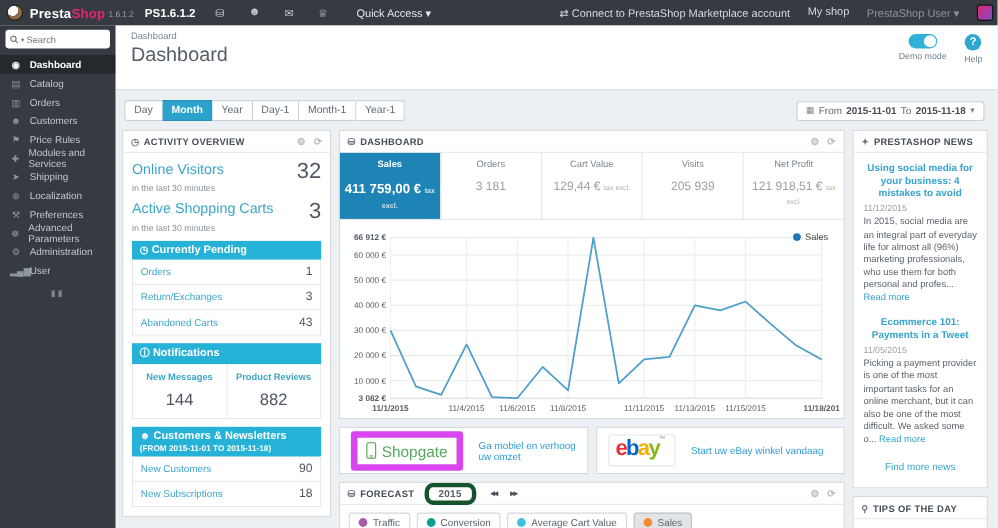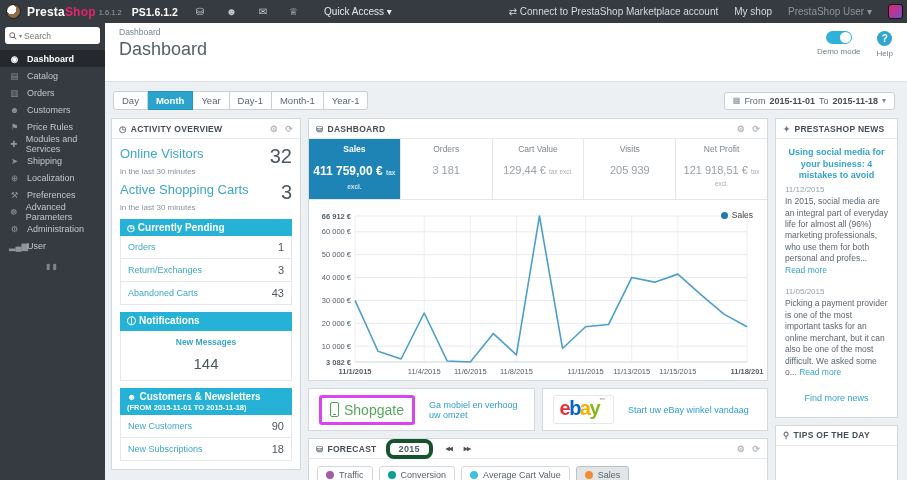--- a/index.html
+++ b/index.html
@@ -109,21 +109,21 @@
   .chart-wrap { position:relative; padding:6px 4px 2px 2px; }
   .chart-legend { position:absolute; right:14px; top:10px; display:flex; align-items:center; gap:4px;
     font-size:8.5px; color:#444; }
   .chart-legend .dot { width:7px; height:7px; border-radius:50%; background:#1f77b4; }
   svg#chart-svg { overflow:visible; display:block; }
   svg#chart-svg text { font-family:"Liberation Sans", sans-serif; }
 
   
   .banners { display:flex; gap:7px; margin-top:7px; }
   .banner { flex:1; height:43px; display:flex; align-items:center; padding:0 10px; gap:14px; cursor:pointer; }
-  .shopgate-logo { display:flex; align-items:center; gap:5px; border:3px solid #d946ef; border-radius:3px; padding:4px 8px; }
+  .shopgate-logo { display:flex; align-items:center; gap:5px; border:6px solid #d946ef; border-radius:3px; padding:4px 8px; }
   .phone-ico { width:9px; height:15px; border:1.5px solid #52a352; border-radius:2px; position:relative; }
   .phone-ico:after { content:""; position:absolute; left:2px; bottom:1px; right:2px; height:1.5px; background:#52a352; }
   .shopgate-txt { font-size:14px; color:#57a85c; }
   .banner-link { font-size:9px; color:#2e9fd4; }
   .ebay-logo { font-size:20px; font-weight:bold; letter-spacing:-1.5px; border:1px solid #e3e7ea; border-radius:3px; padding:1px 8px 3px 6px; background:#fff; }
   .ebay-tm { font-size:6px; color:#999; vertical-align:top; letter-spacing:0; }
 
   
   .forecast { margin-top:7px; height:85px; overflow:hidden; }
   .year-pill { border:4px solid #14532d; border-radius:8px; padding:1px 9px; font-size:9px; color:#555e66; margin:0 5px; }
@@ -305,20 +305,24 @@
                   <span class="lbl">Abandoned Carts</span>
                   <span class="val">43</span>
                 </div>
             </div>
 
             <div class="sec-head"><span class="sh-ico">ⓘ</span><span>Notifications</span></div>
             <div class="notif-cols">
               <div class="notif-col">
                   <div class="lbl">New Messages</div>
                   <div class="val">144</div>
+                </div>
+              <div class="notif-col">
+                  <div class="lbl">Product Reviews</div>
+                  <div class="val">882</div>
                 </div>
             </div>
 
             <div class="sec-head"><span class="sh-ico">☻</span><span>Customers &amp; Newsletters</span><div class="sec-sub">(FROM 2015-11-01 TO 2015-11-18)</div></div>
             <div class="sec-rows">
               <div class="sec-row">
                   <span class="lbl">New Customers</span>
                   <span class="val">90</span>
                 </div>
               <div class="sec-row">
@@ -461,20 +465,21 @@
             <span class="ph-ico">✦</span>
             <span>PRESTASHOP NEWS</span>
           </div>
           <div class="news-body">
             <div class="news-art">
               <div class="news-title">Using social media for your business: 4 mistakes to avoid</div>
               <div class="news-date">11/12/2015</div>
               <div class="news-excerpt"><span>In 2015, social media are an integral part of everyday life for almost all (96%) marketing professionals, who use them for both personal and profes...</span> <span class="read-more">Read more</span></div>
             </div>
             <div class="news-art">
+              <div class="news-title">Ecommerce 101: Payments in a Tweet</div>
               <div class="news-date">11/05/2015</div>
               <div class="news-excerpt"><span>Picking a payment provider is one of the most important tasks for an online merchant, but it can also be one of the most difficult. We asked some o...</span> <span class="read-more">Read more</span></div>
             </div>
             <div class="find-more">Find more news</div>
           </div>
         </div>
 
         <div class="panel tips">
           <div class="panel-head">
             <span class="ph-ico">⚲</span>

